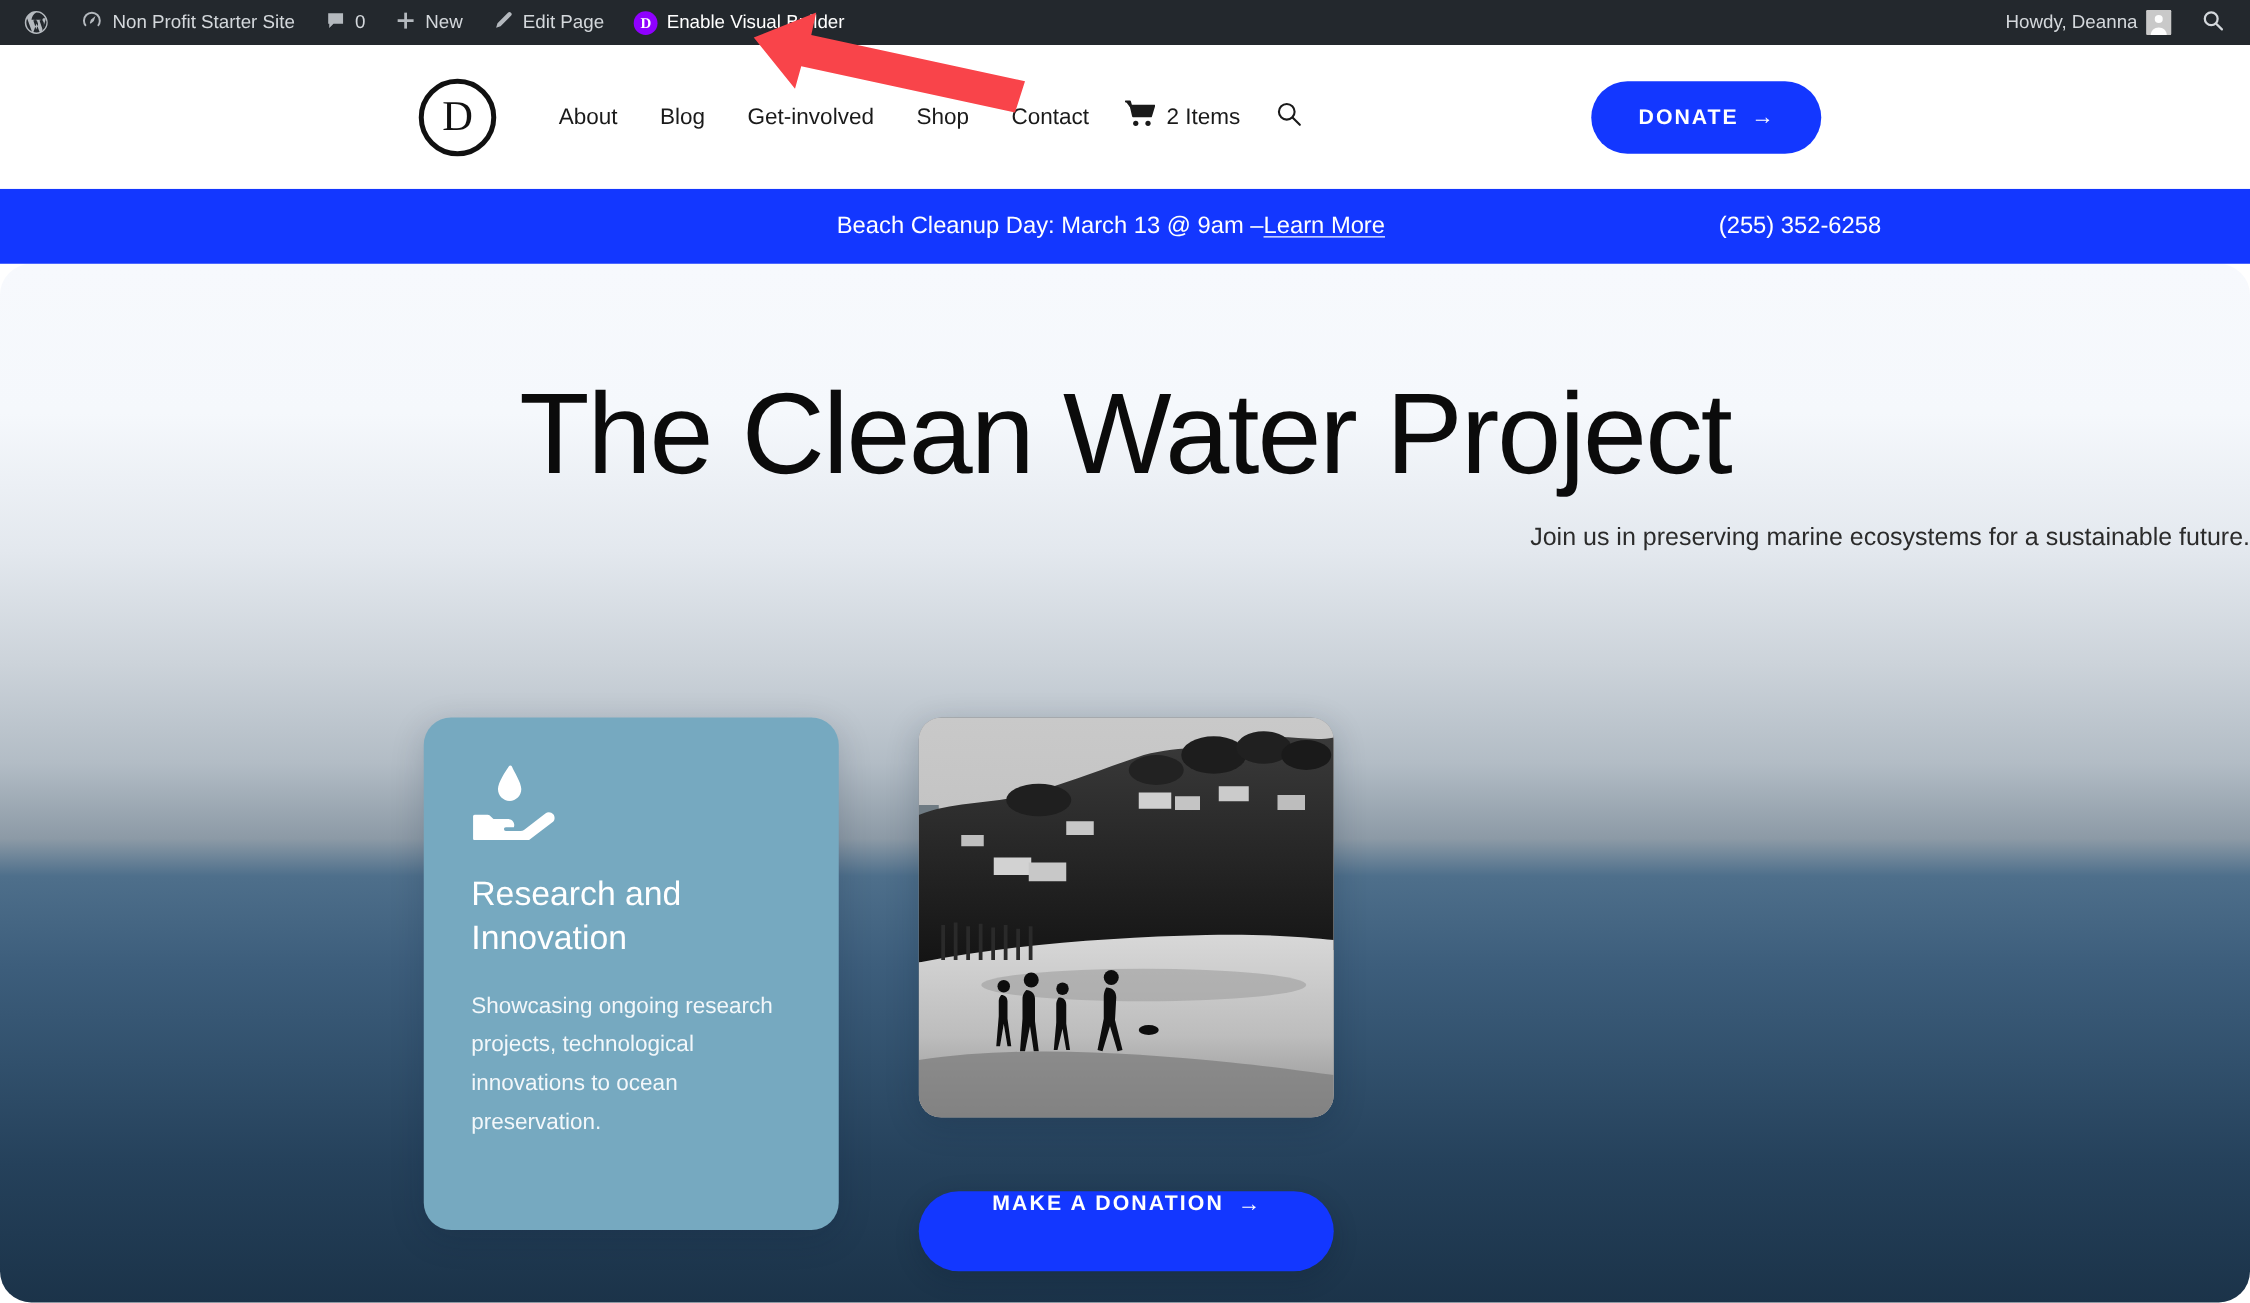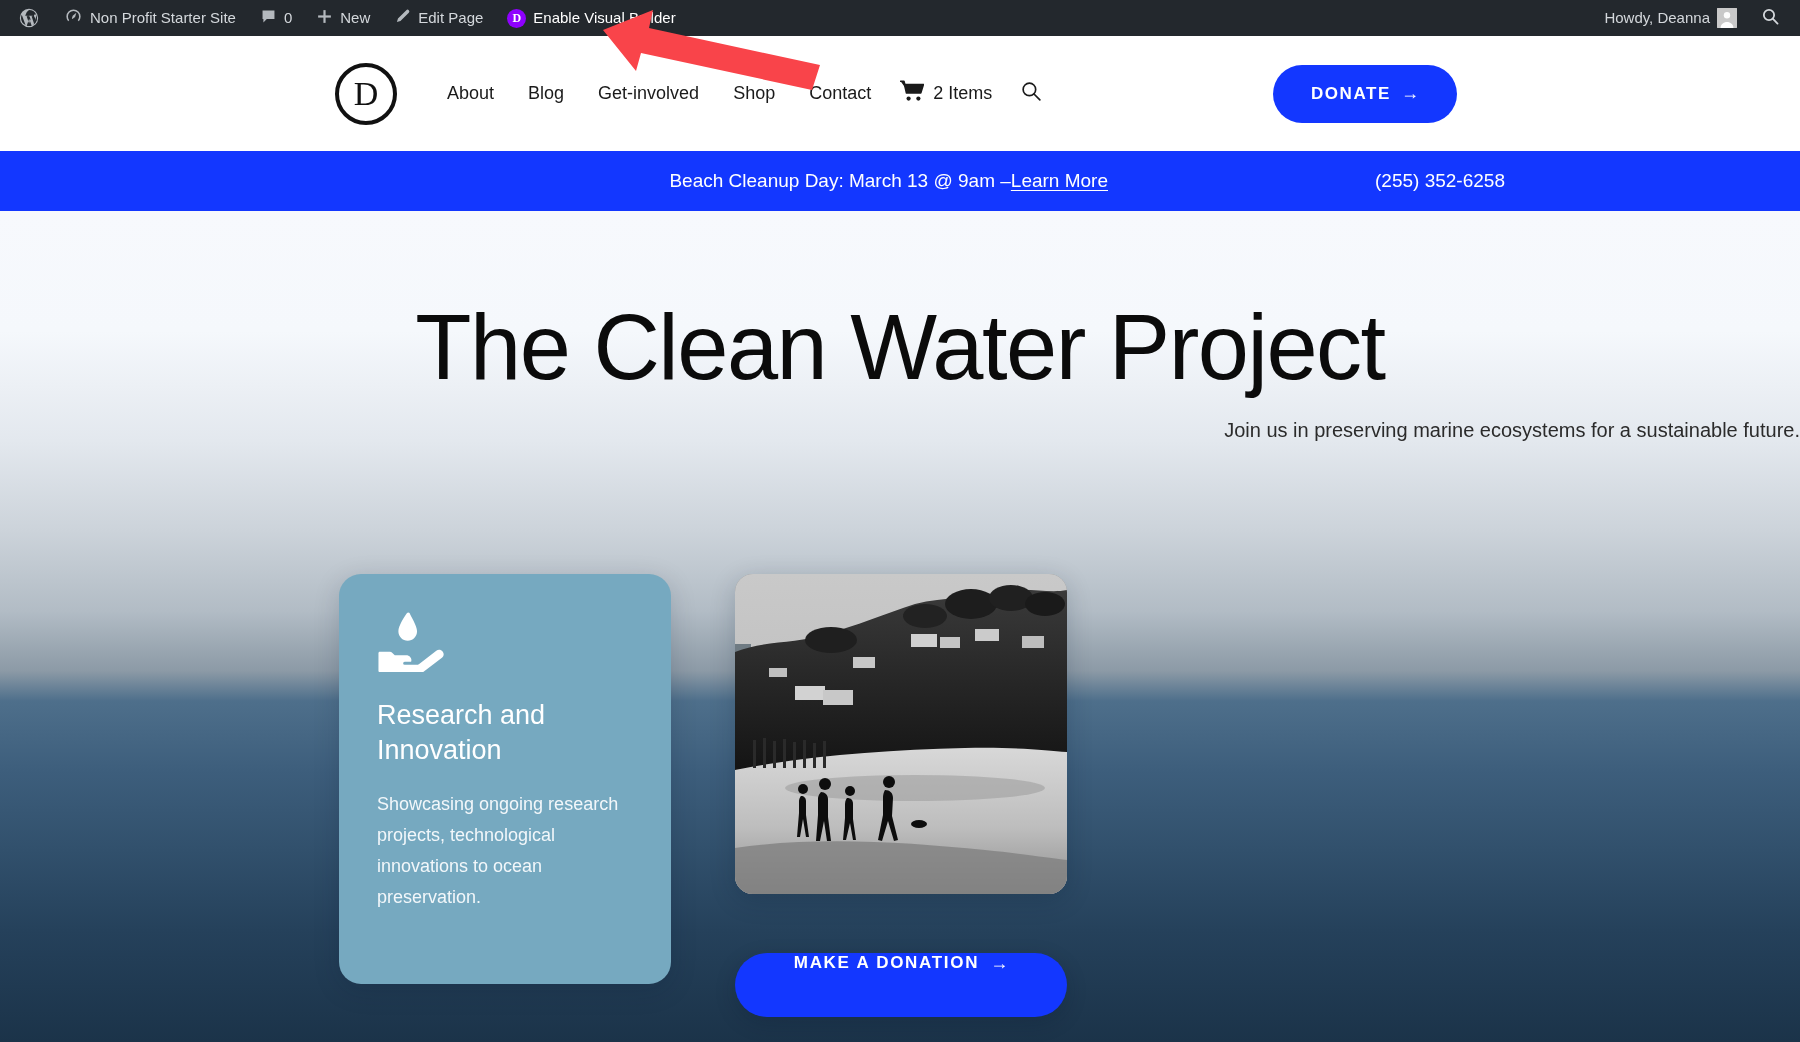--- a/index.html
+++ b/index.html
@@ -115,20 +115,21 @@
         #e3e8ee 230px,
         #ccd3da 320px,
         #b2bcc5 400px,
         #8c9aa6 460px,
         #4e6f8b 490px,
         #3d5e7c 560px,
         #31506c 640px,
         #25415b 720px,
         #1b3349 831px);
     overflow: hidden;
+    border-radius: 25px;
   }
   .hero-title {
     position: absolute; top: 90px; left: 0; width: 1800px;
     text-align: center;
     font-size: 92px; font-weight: 400; color: #0b0b0b;
     letter-spacing: -1.5px; line-height: 1;
   }
   .hero-sub {
     position: absolute; top: 208px; left: 0; width: 1800px;
     text-align: right;

